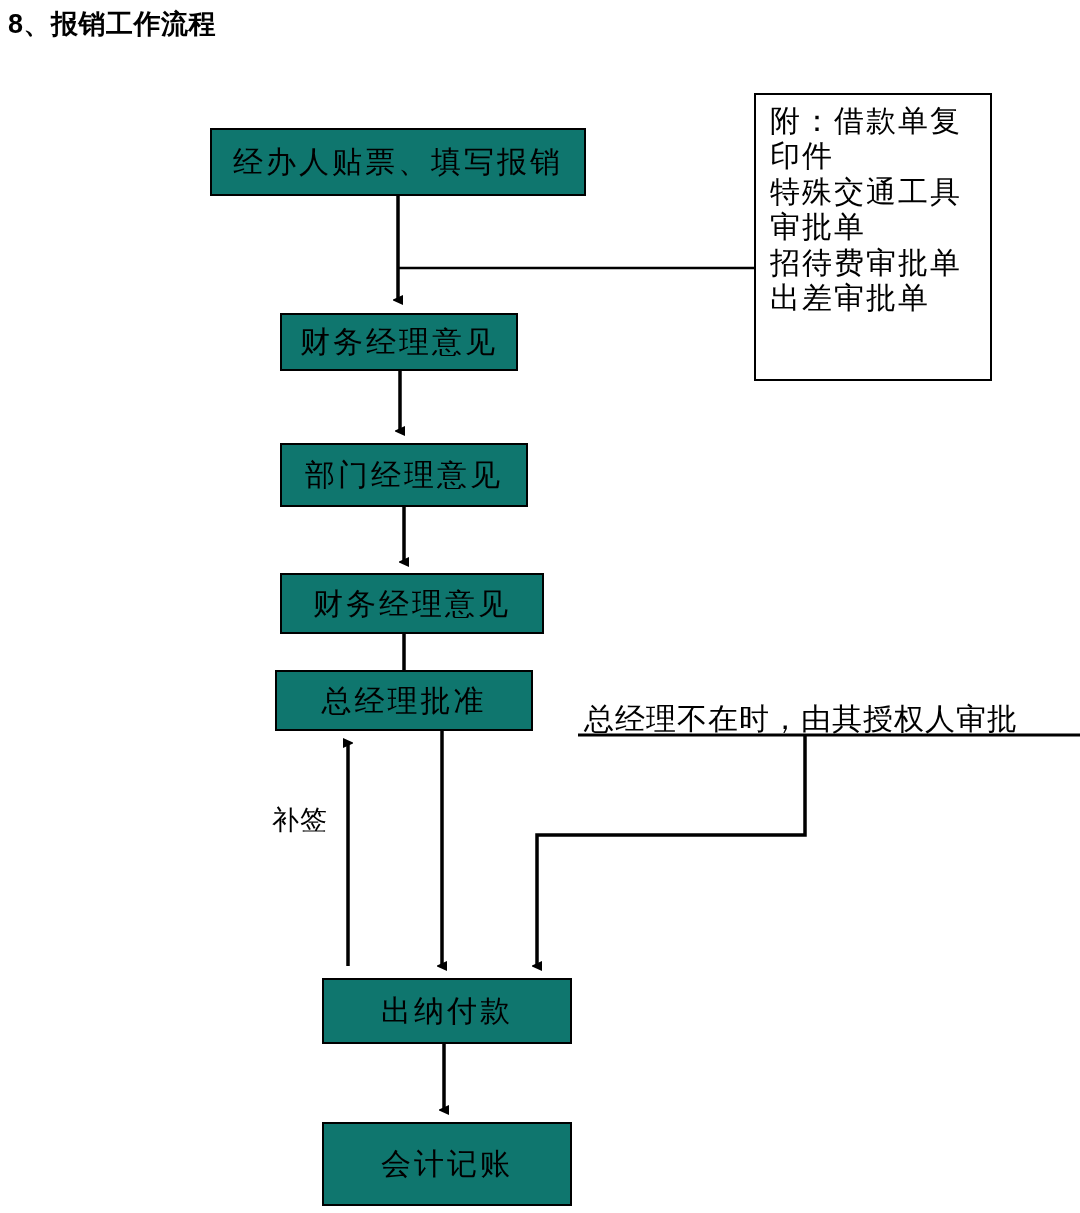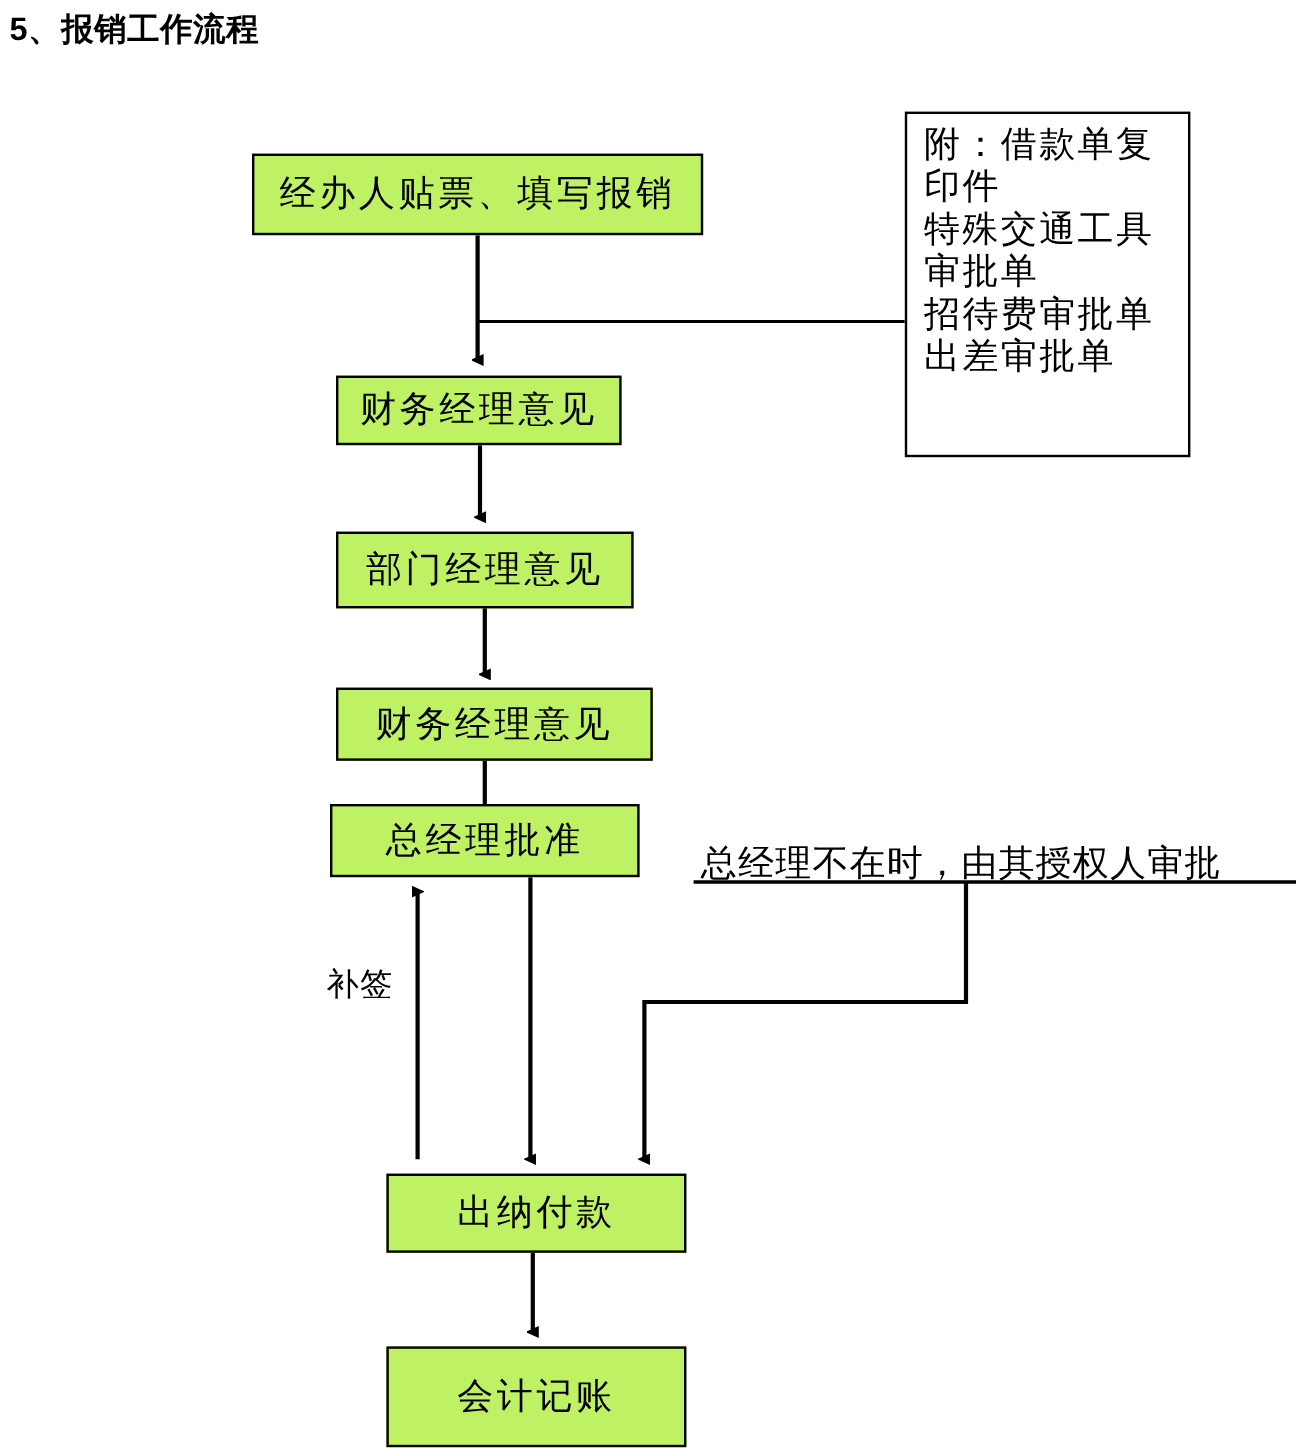--- a/index.html
+++ b/index.html
@@ -28,21 +28,21 @@
   #flow-canvas {
     position: absolute;
     left: 0;
     top: 0;
     width: 1080px;
     height: 1213px;
   }
   .node-box {
     position: absolute;
     border: 2.5px solid #000000;
-    background: #bef264;
+    background: #0f766e;
     box-sizing: border-box;
     display: flex;
     align-items: center;
     justify-content: center;
   }
   .node-label {
     font-family: "Liberation Serif", "DejaVu Serif", serif;
     font-size: 30px;
     letter-spacing: 3px;
     white-space: nowrap;
@@ -74,21 +74,21 @@
     position: absolute;
     font-family: "Liberation Serif", "DejaVu Serif", serif;
     font-size: 27px;
     letter-spacing: 1px;
     white-space: nowrap;
   }
 </style>
 </head>
 <body>
 
-<div id="page-title">5、报销工作流程</div>
+<div id="page-title">8、报销工作流程</div>
 
 <svg id="flow-canvas" viewBox="0 0 1080 1213" xmlns="http://www.w3.org/2000/svg">
   <defs>
     <marker id="arrowhead" markerWidth="10" markerHeight="10" refX="5" refY="5" orient="auto" markerUnits="userSpaceOnUse">
       <path d="M 0 0 L 10 0 L 5 11 Z" fill="#000000"></path>
     </marker>
   </defs>
 
   <line x1="398" y1="196" x2="398" y2="300" stroke="#000000" stroke-width="3.5" marker-end="url(#arrowhead)"></line>
 

